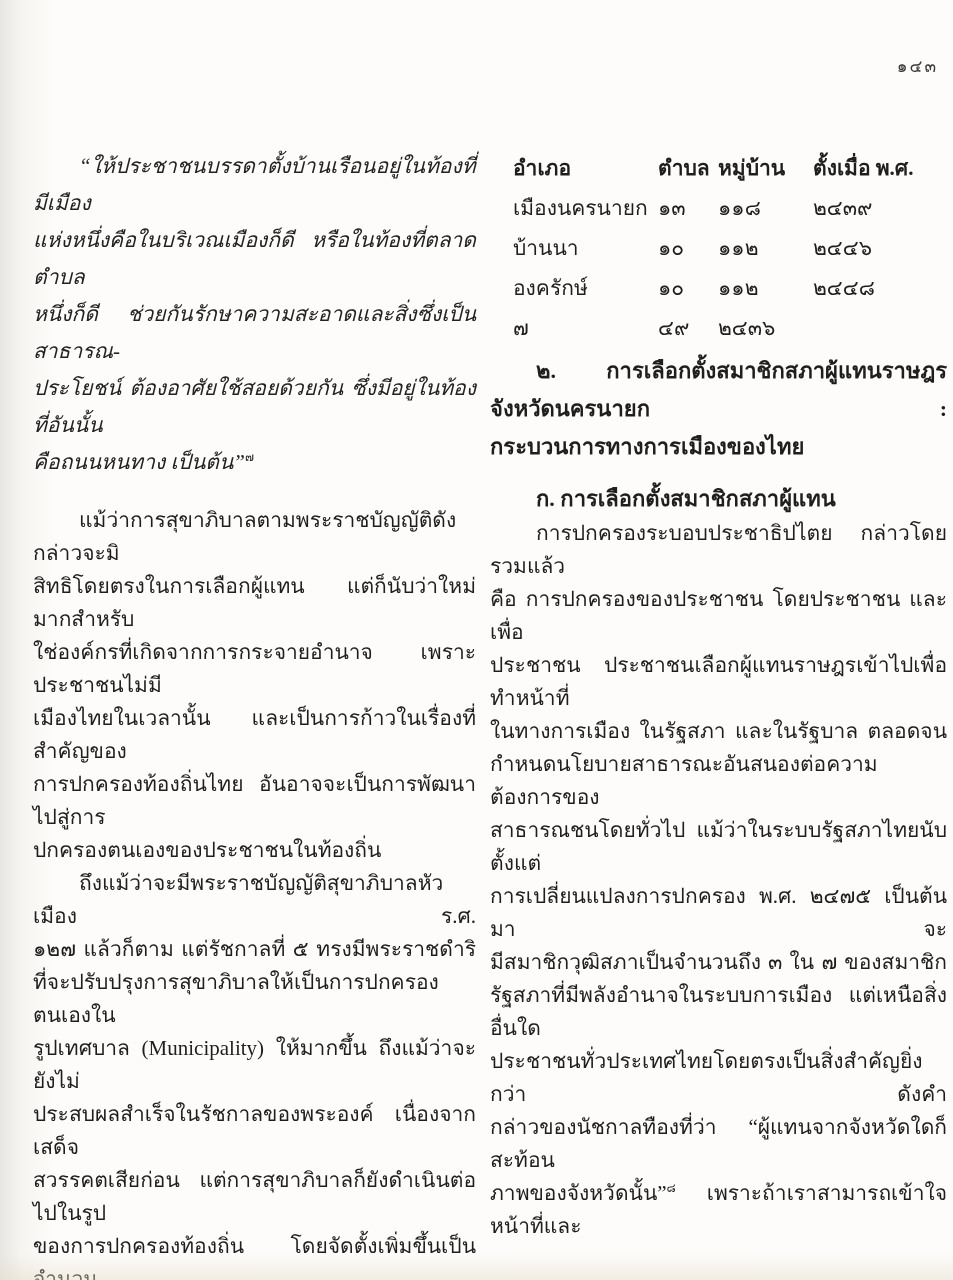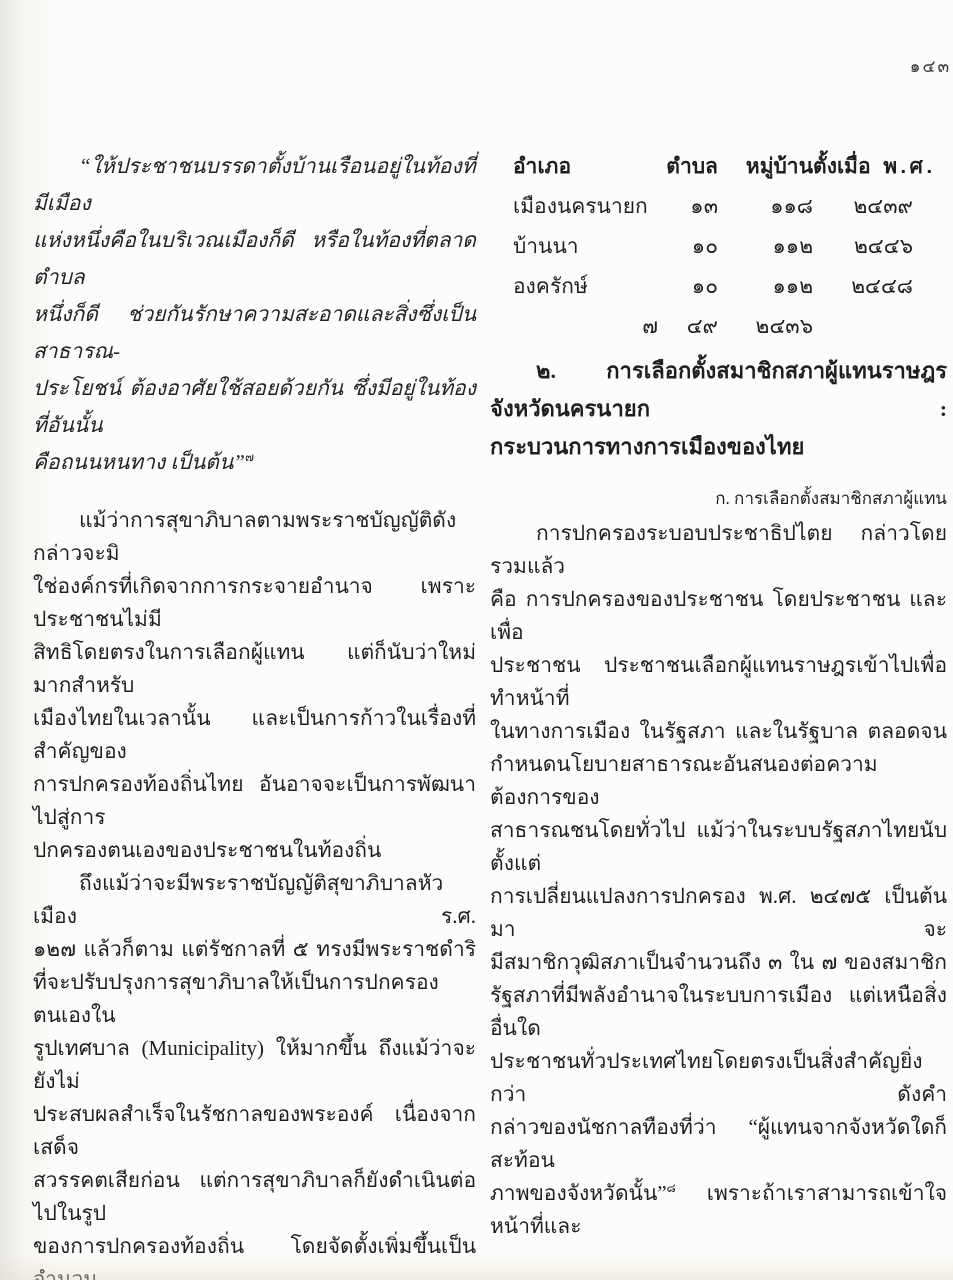--- a/index.html
+++ b/index.html
@@ -13,21 +13,21 @@
   .page{
     position:relative;width:953px;height:1280px;overflow:hidden;
     background:linear-gradient(90deg,#e8e6e3 0px,#f7f5f2 22px,#fdfcfa 55px,#fdfcfa 100%);
   }
   .page::after{ 
     content:"";position:absolute;left:0;right:0;bottom:0;height:26px;
     background:linear-gradient(0deg,rgba(226,219,200,0.45),rgba(226,219,200,0));
     pointer-events:none;
   }
   .page-number{
-    position:absolute;top:52px;right:2px;
+    position:absolute;top:52px;right:15px;
     font-size:17px;letter-spacing:2px;color:#3a3a3a;
   }
   .columns{
     position:absolute;top:148px;left:33px;right:6px;
     display:flex;gap:14px;
   }
   .col-left{width:443px;flex:none;}
   .col-right{flex:1;min-width:0;}
 
   
@@ -41,30 +41,30 @@
   .quote sup,.para sup{font-size:12px;line-height:0;vertical-align:super;font-style:normal;}
   .para{font-size:21px;line-height:33px;}
   .col-left .quote{margin-bottom:23px;}
 
   
   .dtable{
     display:grid;grid-template-columns:145px 60px 95px 100px;
     margin-left:23px;width:400px;
     font-size:21px;line-height:40px;
   }
-  .dtable .cell{white-space:nowrap;font-family:Liberation Mono, monospace;}
+  .dtable .cell{white-space:nowrap;}
   .dtable .hd{font-weight:bold;}
-  .dtable .ctr{text-align:right;}
+  .dtable .ctr{text-align:left;}
 
   .heading{
     font-weight:bold;font-size:22px;line-height:38px;margin-top:4px;
   }
   .subheading{
-    font-weight:normal;font-size:17px;line-height:33px;
-    margin:16px 0 2px;text-indent:46px;text-align:right;
+    font-weight:bold;font-size:22px;line-height:33px;
+    margin:16px 0 2px;text-indent:46px;
   }
   .col-right .para{margin-top:1px;}
 </style>
 </head>
 <body>
 
 <div class="page">
 
   <div class="page-number">๑๔๓</div>
 
@@ -79,22 +79,22 @@
             <div class="tline">หนึ่งก็ดี  ช่วยกันรักษาความสะอาดและสิ่งซึ่งเป็นสาธารณ-</div>
             <div class="tline">ประโยชน์  ต้องอาศัยใช้สอยด้วยกัน  ซึ่งมีอยู่ในท้องที่อันนั้น</div>
           </div>
         <div class="tline tend">
           <span>คือถนนหนทาง  เป็นต้น”</span><sup>๗</sup>
         </div>
       </div>
 
       <div class="para" style="">
           <div class="tline tindent">แม้ว่าการสุขาภิบาลตามพระราชบัญญัติดังกล่าวจะมิ</div>
+          <div class="tline">สิทธิโดยตรงในการเลือกผู้แทน  แต่ก็นับว่าใหม่มากสำหรับ</div>
           <div class="tline">ใช่องค์กรที่เกิดจากการกระจายอำนาจ  เพราะประชาชนไม่มี</div>
-          <div class="tline">สิทธิโดยตรงในการเลือกผู้แทน  แต่ก็นับว่าใหม่มากสำหรับ</div>
           <div class="tline">เมืองไทยในเวลานั้น  และเป็นการก้าวในเรื่องที่สำคัญของ</div>
           <div class="tline">การปกครองท้องถิ่นไทย  อันอาจจะเป็นการพัฒนาไปสู่การ</div>
           <div class="tline tend">ปกครองตนเองของประชาชนในท้องถิ่น</div>
         </div>
 
       <div class="para">
           <div class="tline tindent">ถึงแม้ว่าจะมีพระราชบัญญัติสุขาภิบาลหัวเมือง  ร.ศ.</div>
           <div class="tline">๑๒๗  แล้วก็ตาม  แต่รัชกาลที่  ๕  ทรงมีพระราชดำริ</div>
           <div class="tline">ที่จะปรับปรุงการสุขาภิบาลให้เป็นการปกครองตนเองใน</div>
           <div class="tline">รูปเทศบาล  (Municipality)  ให้มากขึ้น  ถึงแม้ว่าจะยังไม่</div>

